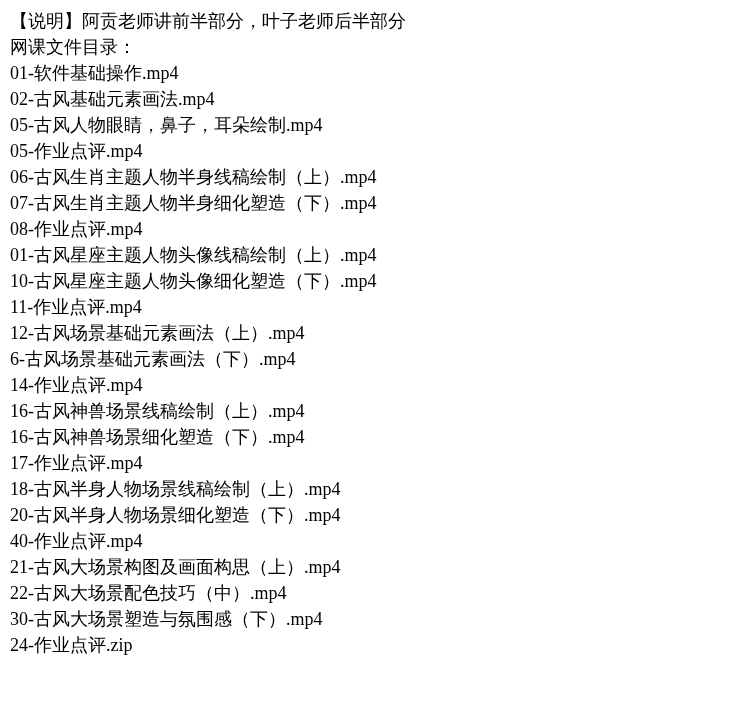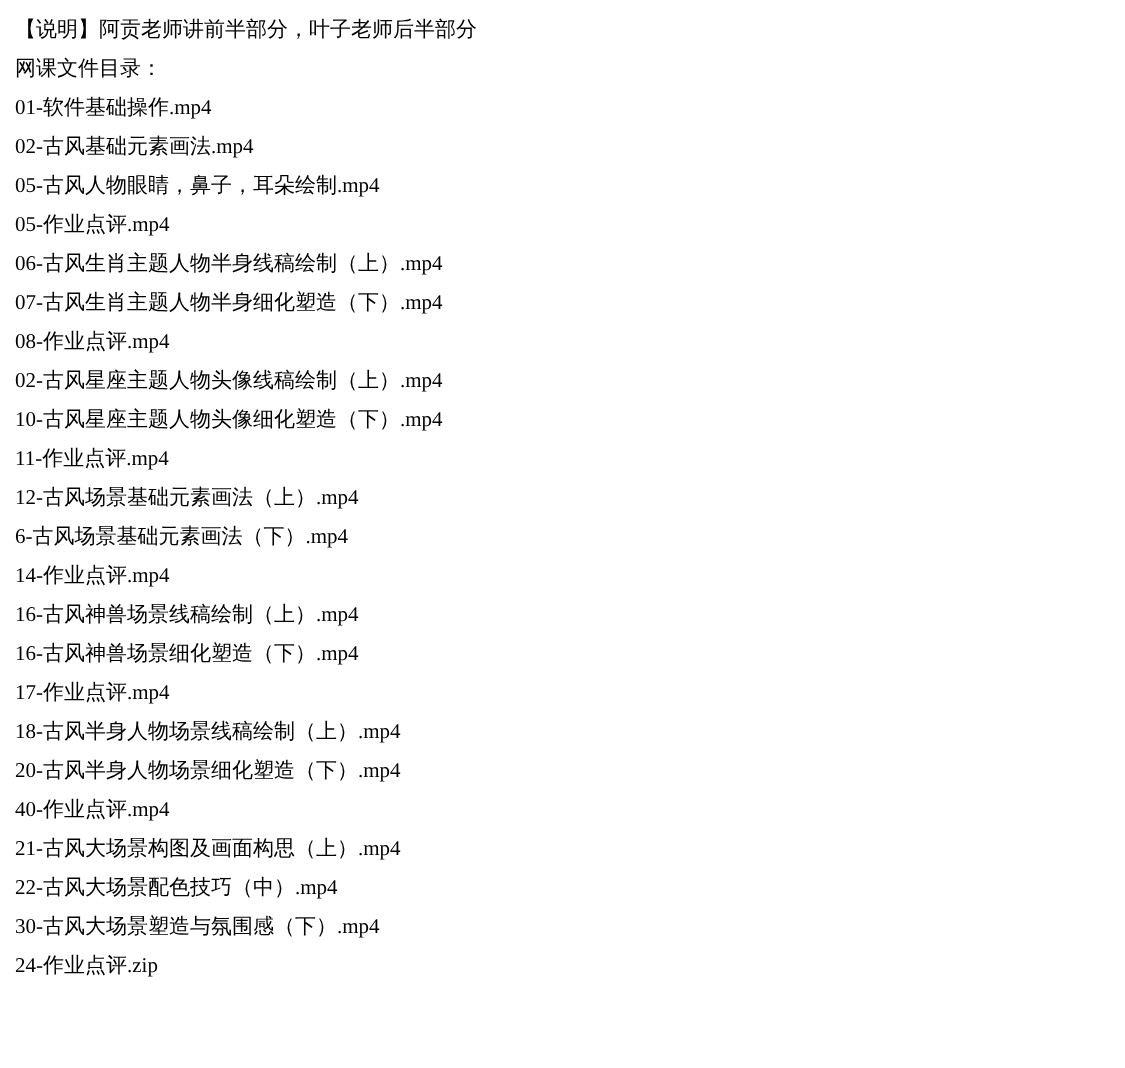--- a/index.html
+++ b/index.html
@@ -15,21 +15,21 @@
     overflow: hidden;
   }
   .page {
     width: 750px;
     height: 712px;
     position: relative;
     box-sizing: border-box;
     padding: 8px 0 0 10px;
   }
   .line {
-    font-size: 14px;
+    font-size: 18px;
     line-height: 26px;
     white-space: pre;
     letter-spacing: 0px;
   }
   .line.note {
     font-weight: normal;
   }
   .line.heading {
     font-weight: normal;
   }
@@ -41,21 +41,21 @@
   <div class="line note">【说明】阿贡老师讲前半部分，叶子老师后半部分</div>
   <div class="line heading">网课文件目录：</div>
   <div class="file-list">
     <div class="line">01-软件基础操作.mp4</div>
     <div class="line">02-古风基础元素画法.mp4</div>
     <div class="line">05-古风人物眼睛，鼻子，耳朵绘制.mp4</div>
     <div class="line">05-作业点评.mp4</div>
     <div class="line">06-古风生肖主题人物半身线稿绘制（上）.mp4</div>
     <div class="line">07-古风生肖主题人物半身细化塑造（下）.mp4</div>
     <div class="line">08-作业点评.mp4</div>
-    <div class="line">02-古风星座主题人物头像线稿绘制（上）.mp4</div>
+    <div class="line">01-古风星座主题人物头像线稿绘制（上）.mp4</div>
     <div class="line">10-古风星座主题人物头像细化塑造（下）.mp4</div>
     <div class="line">11-作业点评.mp4</div>
     <div class="line">12-古风场景基础元素画法（上）.mp4</div>
     <div class="line">6-古风场景基础元素画法（下）.mp4</div>
     <div class="line">14-作业点评.mp4</div>
     <div class="line">16-古风神兽场景线稿绘制（上）.mp4</div>
     <div class="line">16-古风神兽场景细化塑造（下）.mp4</div>
     <div class="line">17-作业点评.mp4</div>
     <div class="line">18-古风半身人物场景线稿绘制（上）.mp4</div>
     <div class="line">20-古风半身人物场景细化塑造（下）.mp4</div>

